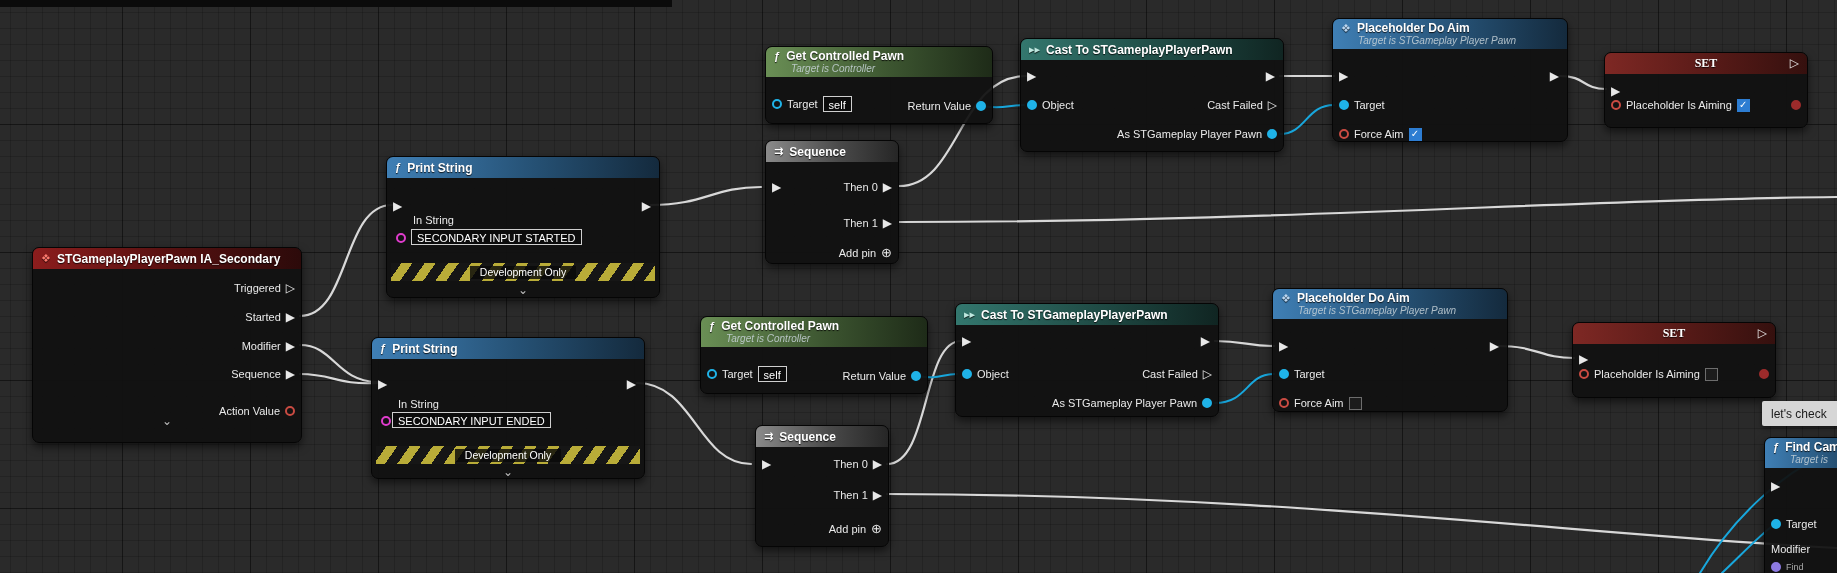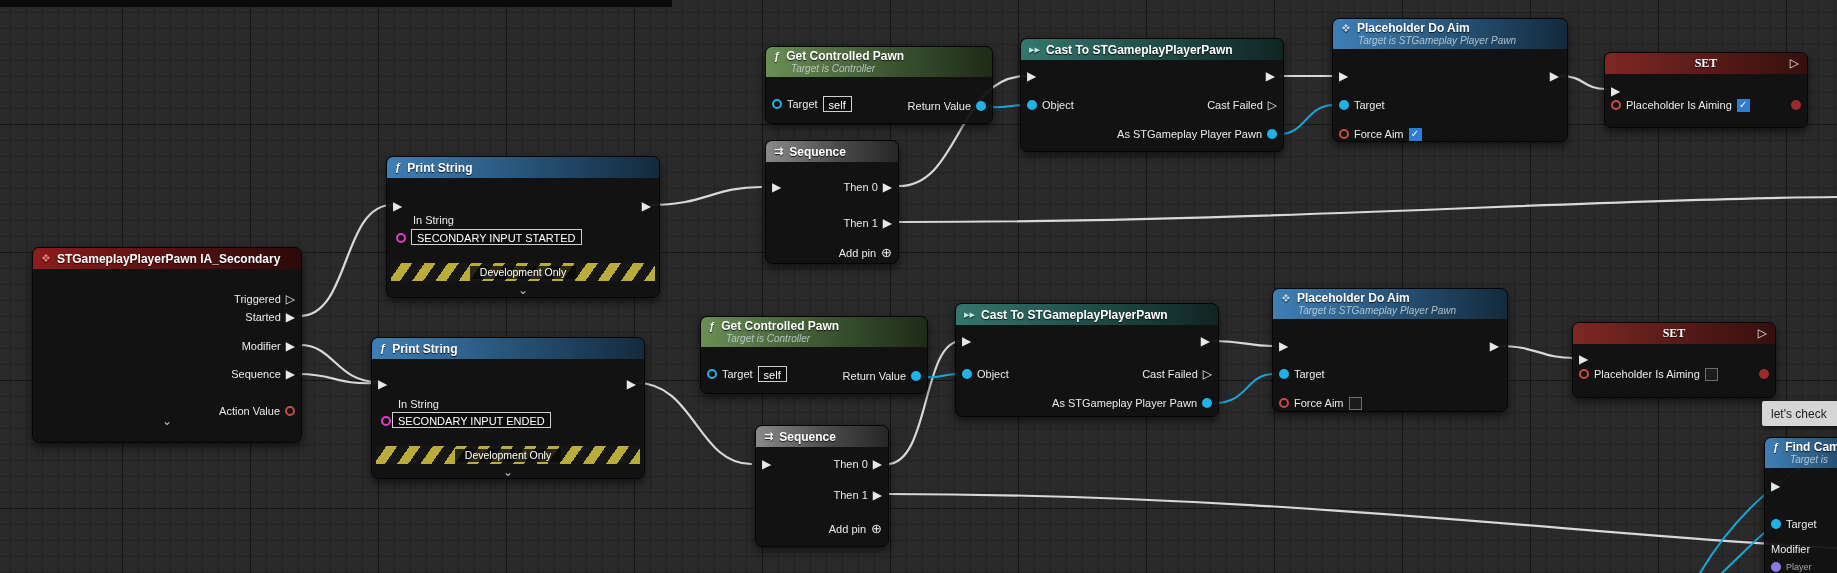--- a/index.html
+++ b/index.html
@@ -84,21 +84,21 @@
     </g>
   </svg>
 
   <div style="position:absolute;left:0;top:0;width:672px;height:7px;background:#0b0b0b;z-index:2;"></div>
 
   <div class="node" style="left:32px;top:247px;width:268px;height:194px;">
     <div class="hdr hdr-event">
       <span class="nicon" style="color:#ff7a6e">❖</span>
       <span>STGameplayPlayerPawn IA_Secondary</span>
     </div>
-    <div class="row row-r" style="top:44px">
+    <div class="row row-r" style="top:33px">
       <span class="plabel">Triggered</span>
       <span class="exec">▷</span>
     </div>
     <div class="row row-r" style="top:62px">
       <span class="plabel">Started</span>
       <span class="exec">▶</span>
     </div>
     <div class="row row-r" style="top:91px">
       <span class="plabel">Modifier</span>
       <span class="exec">▶</span>
@@ -355,17 +355,17 @@
     <span class="exec abs" style="left:6px;top:41px">▶</span>
     <div class="row row-l" style="top:79px">
       <span class="pin cyan filled"></span>
       <span class="plabel">Target</span>
     </div>
     <div class="row row-l" style="top:104px">
       <span class="plabel">Modifier</span>
     </div>
     <div class="row row-l" style="top:122px">
       <span class="pin violet"></span>
-      <span class="plabel tiny">Player</span>
+      <span class="plabel tiny">Find</span>
     </div>
   </div>
 
 </div>
 
 </body></html>

